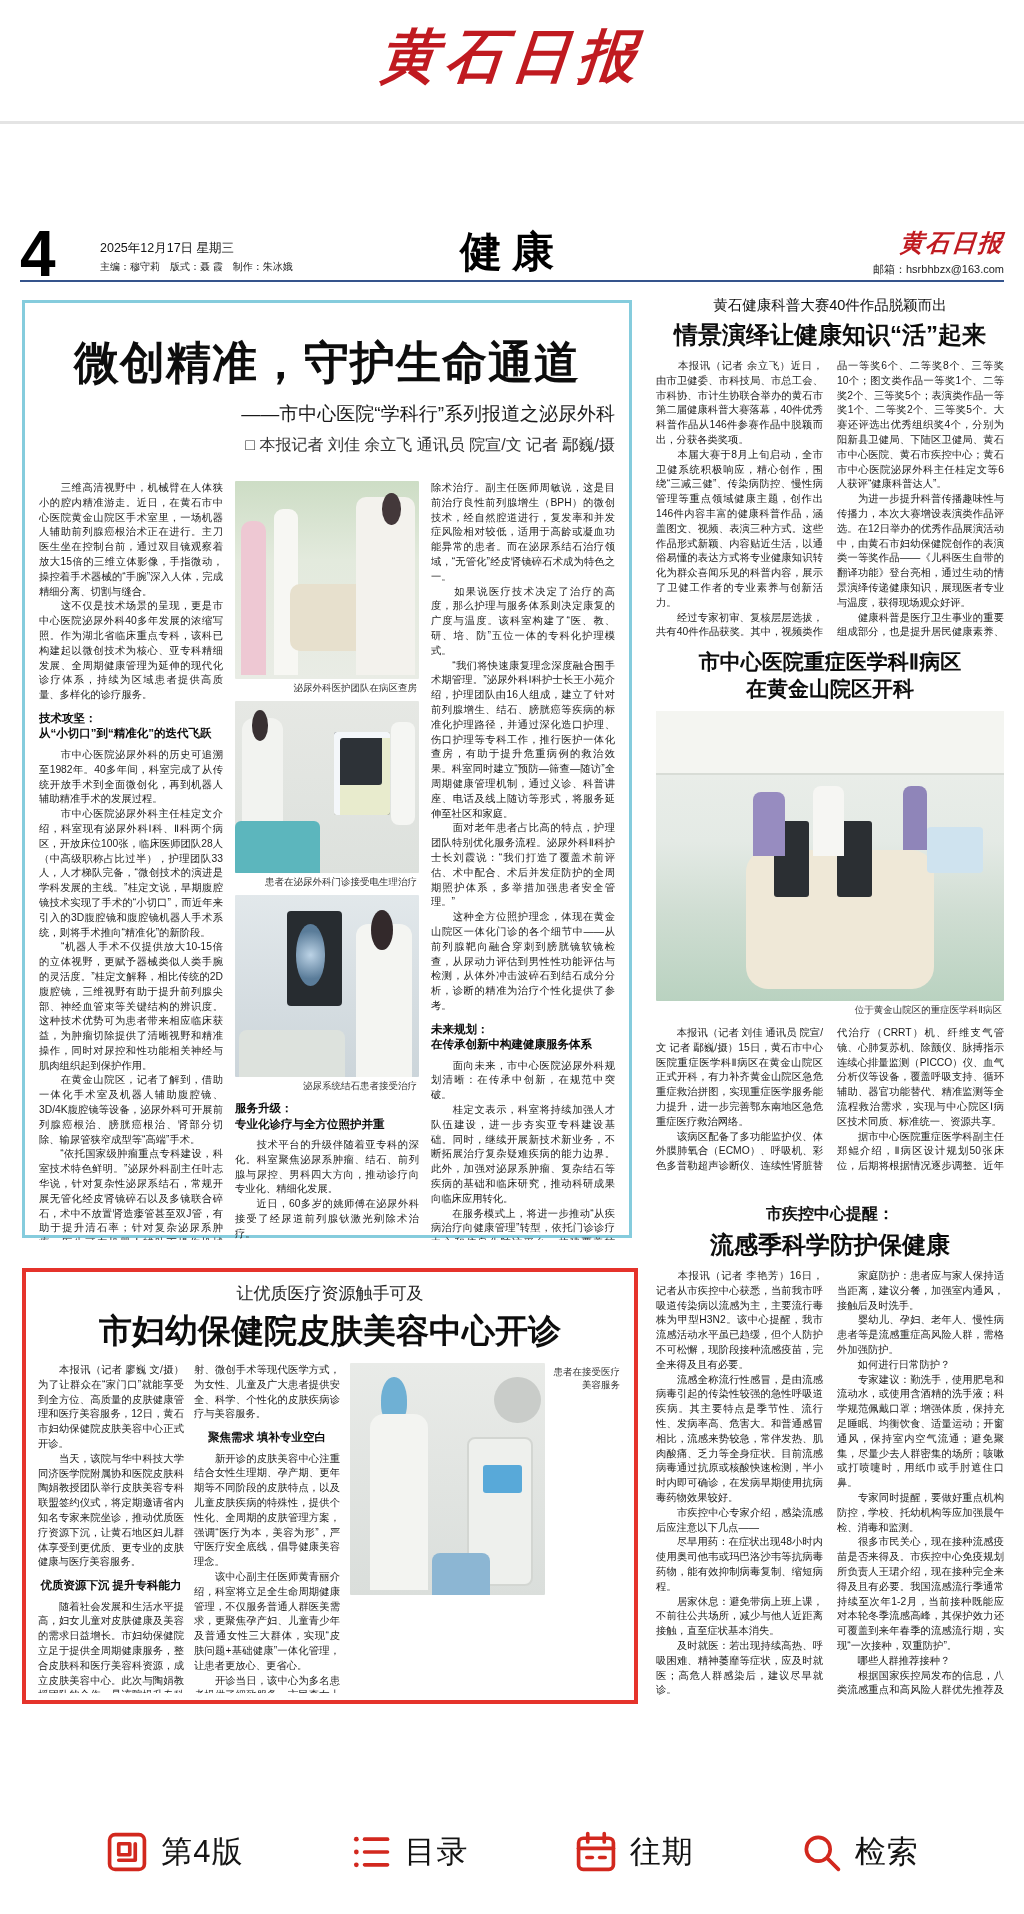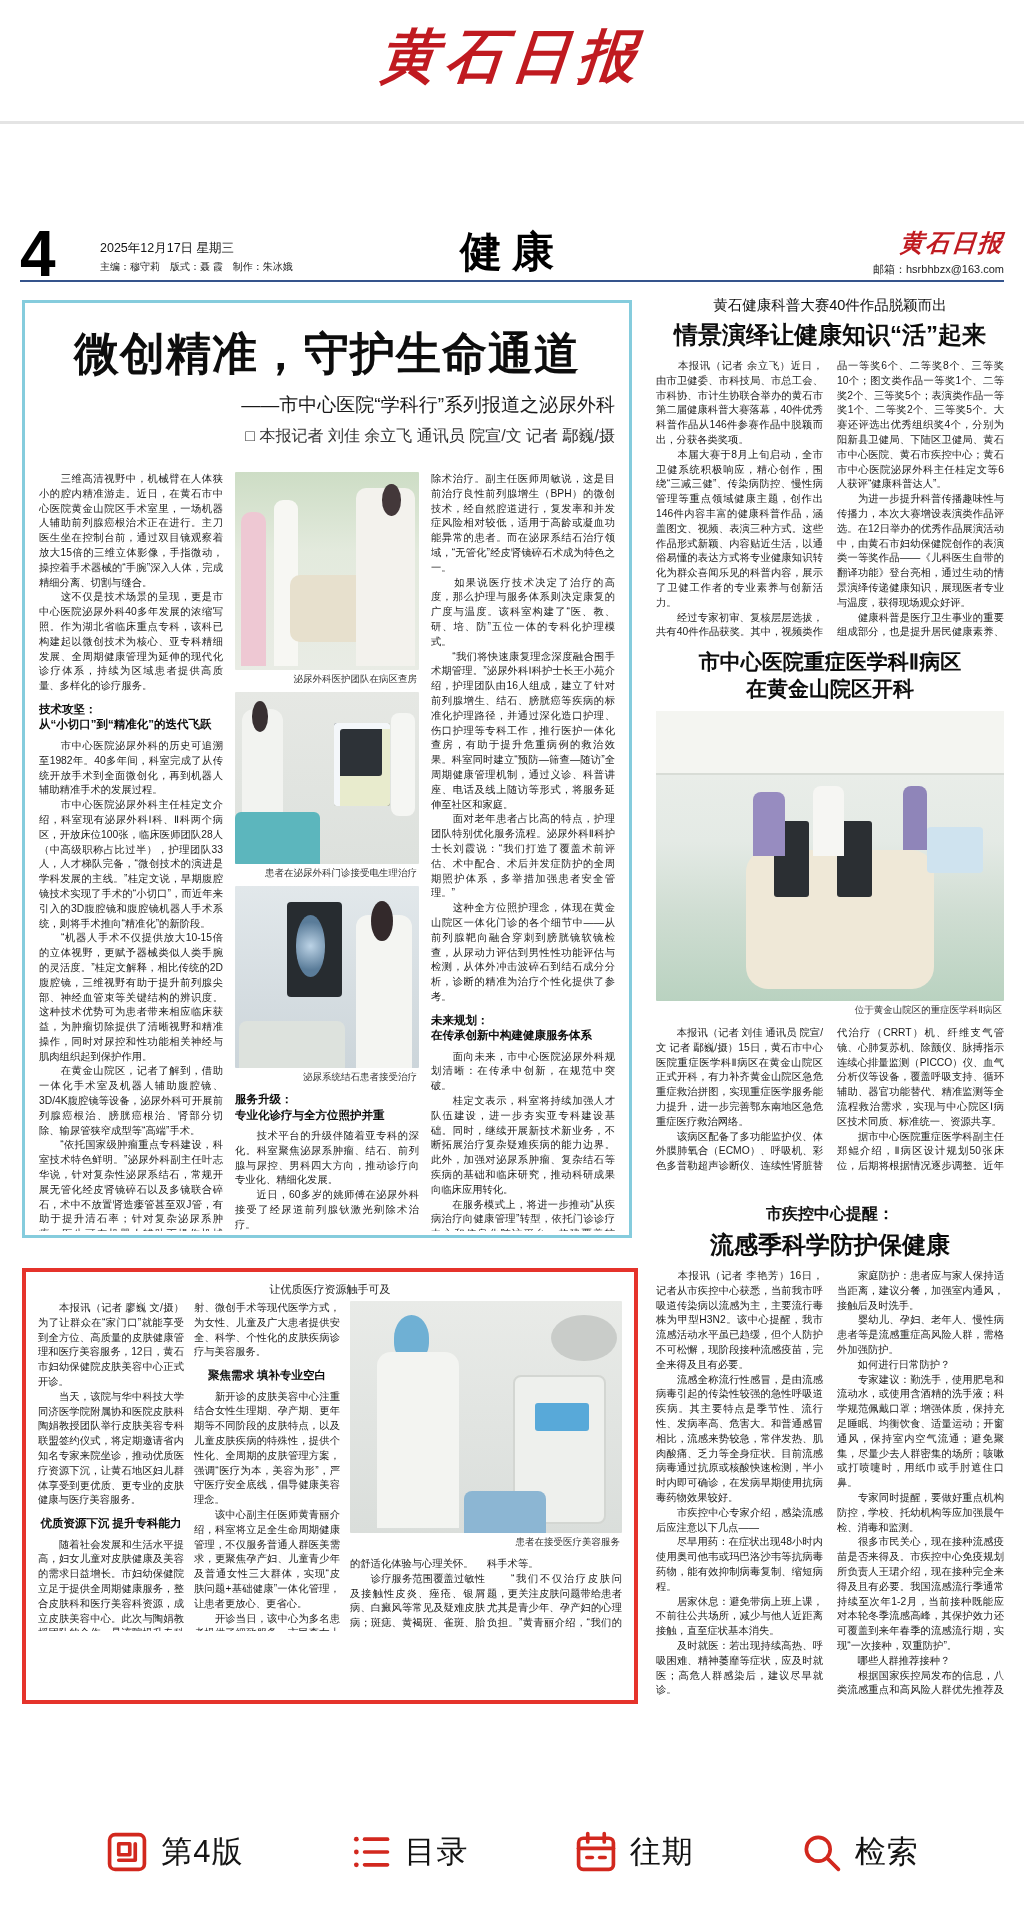--- a/index.html
+++ b/index.html
@@ -27,44 +27,44 @@
   .body-text { font-size:10.3px; line-height:14.8px; color:#1c1c1c; text-align:justify; white-space:pre-line; }
   .inline-head { font-size:11.5px; font-weight:bold; color:#0c0c0c; line-height:15.5px; margin:8px 0 6px; white-space:pre-line; }
   .inline-head.centered { text-align:center; }
   .pcap { font-size:9.5px; color:#333; text-align:right; margin:3px 2px 6px 0; font-family:Liberation Sans, sans-serif; }
   .photo { position:relative; width:100%; overflow:hidden; border-radius:1px; }
   .blob { position:absolute; }
 
   
   .main-article { position:absolute; top:300px; left:22px; width:610px; height:938px;
     border:3px solid #85ccdd; padding:10px 14px; background:#fff; }
-  .main-headline { text-align:center; font-size:45px; font-weight:900; color:#0d0d0d; letter-spacing:1px; margin:11px 0 8px; }
+  .main-headline { text-align:center; font-size:45px; font-weight:900; color:#0d0d0d; letter-spacing:1px; margin:20px 0 8px; }
   .main-subtitle { text-align:right; font-size:19px; color:#1a1a1a; font-weight:500; margin-bottom:8px; }
   .main-byline { text-align:right; font-size:16px; color:#333; margin-bottom:14px; }
   .main-cols { display:flex; gap:12px; height:770px; overflow:hidden; }
   .mcol { flex:1; overflow:hidden;margin-top:11px; }
 
   
   .right-rail { position:absolute; top:296px; left:656px; width:348px; height:1408px; }
   .r-article { position:absolute; left:0; width:100%; }
   .r-kicker { text-align:center; font-size:14.5px; color:#111; margin-bottom:5px; }
   .r-kicker.bold { font-weight:bold; font-size:16px; }
   .r-title { text-align:center; font-size:24px; font-weight:900; color:#0d0d0d; line-height:30px; white-space:pre-line; }
   .r-title.icu { font-size:21px; line-height:27px; }
   .r-body { margin-top:9px; font-size:10.3px; line-height:14.8px; color:#1c1c1c; text-align:justify;
     column-count:2; column-gap:14px; column-fill:auto; white-space:pre-line; overflow:hidden; }
 
   
   .skin-article { position:absolute; top:1268px; left:22px; width:616px; height:436px;
     border:4px solid #e5332b; padding:8px 12px; background:#fff; }
-  .skin-kicker { text-align:center; font-size:11px; color:#222; margin:2px 0 4px; }
+  .skin-kicker { text-align:center; font-size:17px; color:#222; margin:2px 0 4px; }
   .skin-title { text-align:center; font-size:33px; font-weight:900; color:#0d0d0d; margin-bottom:9px; }
   .skin-cols { display:flex; gap:10px; height:330px; overflow:hidden; }
   .scol { width:146px; flex:none; overflow:hidden; }
-  .skin-right { flex:1; display:flex; flex-direction:column; overflow:hidden; }
+  .skin-right { flex:1; display:flex; flex-direction:row; overflow:hidden; }
   .skin-minicols { display:flex; gap:2px; flex:1; overflow:hidden; margin-top:2px; }
   .smini { flex:1; overflow:hidden; }
 
   
   .bottom-nav { position:absolute; top:1790px; left:0; width:100%; height:124px;
     display:flex; align-items:center; justify-content:space-evenly; background:#fff; }
   .nav-item { display:flex; align-items:center; gap:12px; cursor:pointer; }
   .nav-icon svg { width:44px; height:44px; display:block; }
   .nav-label { font-size:31px; color:#141414; font-weight:500; letter-spacing:1px; }
 </style>
@@ -201,20 +201,21 @@
 　　哪些人群推荐接种？
 　　根据国家疾控局发布的信息，八类流感重点和高风险人群优先推荐及时接种，具体包括：医务人员，60岁及以上老年人，罹患一种或多种慢性病者，养老机构、长期护理机构、福利院等聚集场所的居住人员及员工，孕妇，6月龄—5岁儿童，6月龄以下婴儿的家庭成员和看护人员，托幼机构、中小学校、监管场所等重点场所人群。
 　　目前，我市已推出多渠道疫苗预约接种服务，方便市民就近预约接种。线上平台预约：打开“黄石市疾控中心”微信公众号，点击菜单栏“疫苗接种服务”；电话预约：直接联系接种门诊；现场登记：前往接种门诊现场登记预约。
 　　市疾控中心提醒，疫苗接种是个人健康的“保护伞”，更是社会公共卫生的“防火墙”，每一次接种都在为整个社会建立更强的免疫屏障。</div>
     </article>
 
   </aside>
 
   <section class="skin-article">
     <div class="skin-kicker">让优质医疗资源触手可及</div>
+    <h2 class="skin-title">市妇幼保健院皮肤美容中心开诊</h2>
     <div class="skin-cols">
       <div class="scol">
         <div class="body-text">　　本报讯（记者 廖巍 文/摄）为了让群众在“家门口”就能享受到全方位、高质量的皮肤健康管理和医疗美容服务，12日，黄石市妇幼保健院皮肤美容中心正式开诊。
 　　当天，该院与华中科技大学同济医学院附属协和医院皮肤科陶娟教授团队举行皮肤美容专科联盟签约仪式，将定期邀请省内知名专家来院坐诊，推动优质医疗资源下沉，让黄石地区妇儿群体享受到更优质、更专业的皮肤健康与医疗美容服务。</div>
         <div class="inline-head centered">优质资源下沉 提升专科能力</div>
         <div class="body-text">　　随着社会发展和生活水平提高，妇女儿童对皮肤健康及美容的需求日益增长。市妇幼保健院立足于提供全周期健康服务，整合皮肤科和医疗美容科资源，成立皮肤美容中心。此次与陶娟教授团队的合作，是该院提升专科能力、推动学科发展的重要举措。
 　　陶娟教授在皮肤美容、皮肤肿瘤及疑难皮肤病的诊疗方面具有深厚造诣和学术影响力，其团队将在技术指导、人才培养、科研协作等方面给予全面支持。</div>
       </div>
       <div class="scol">
         <div class="body-text">射、微创手术等现代医学方式，为女性、儿童及广大患者提供安全、科学、个性化的皮肤疾病诊疗与美容服务。</div>

